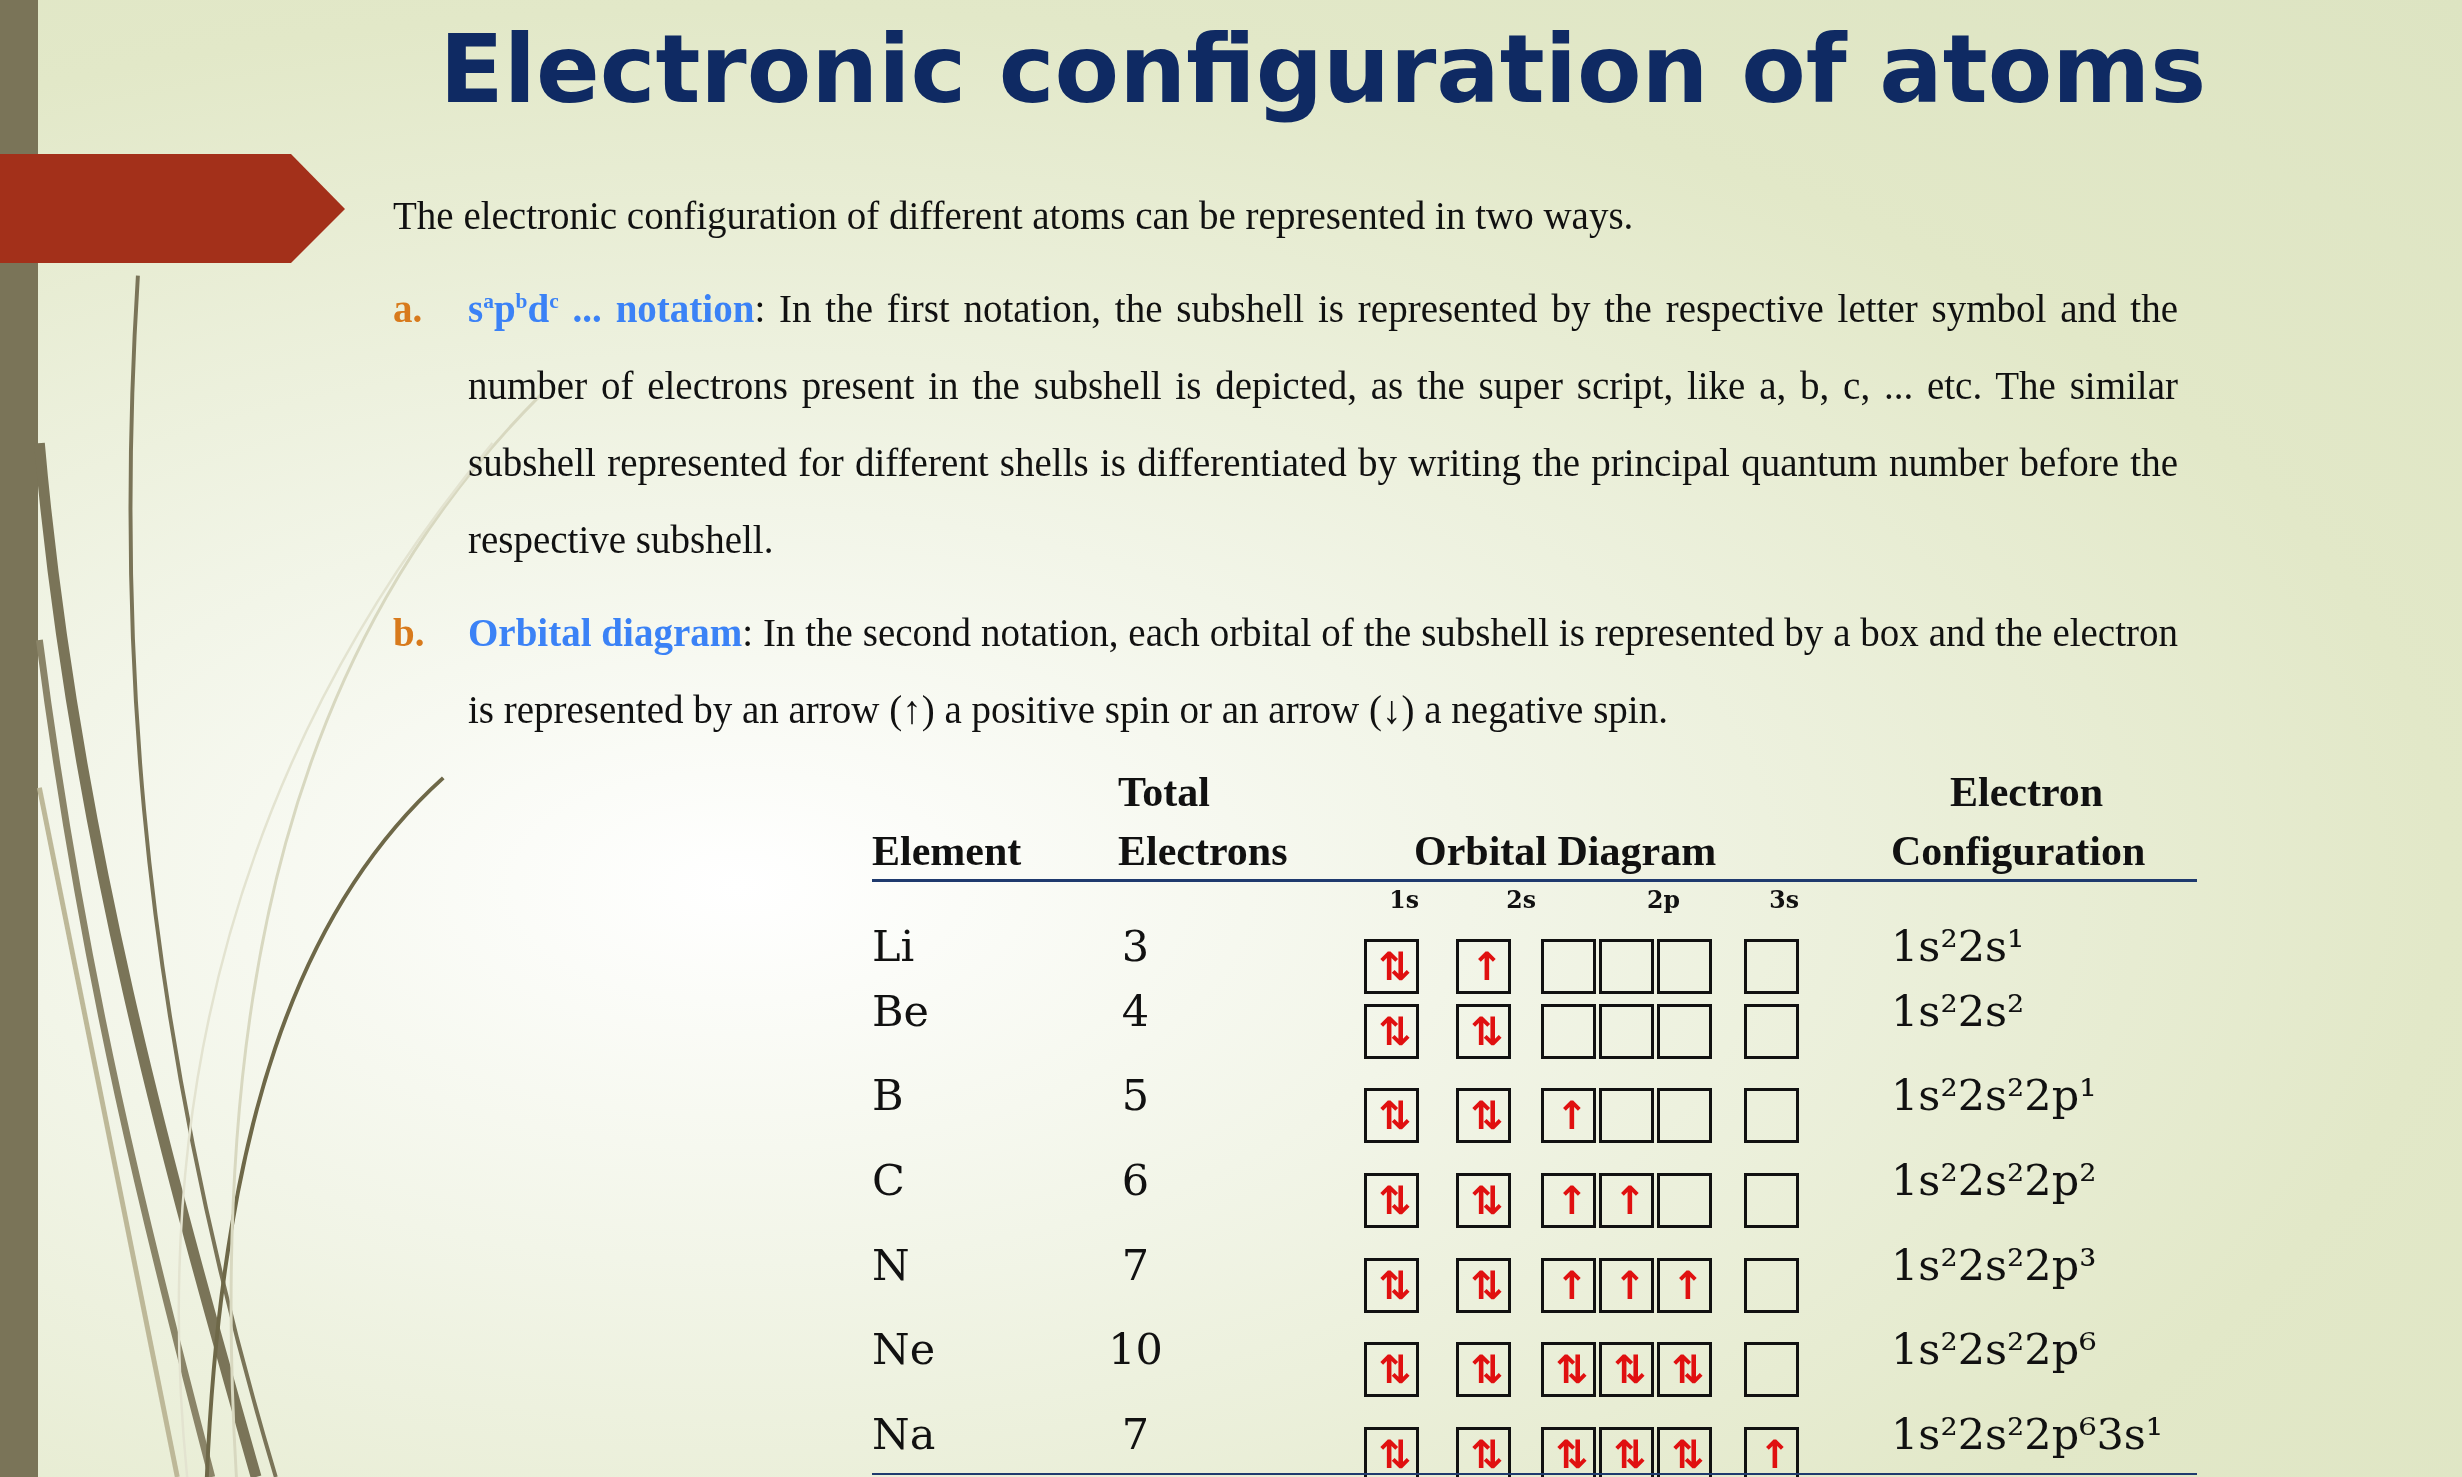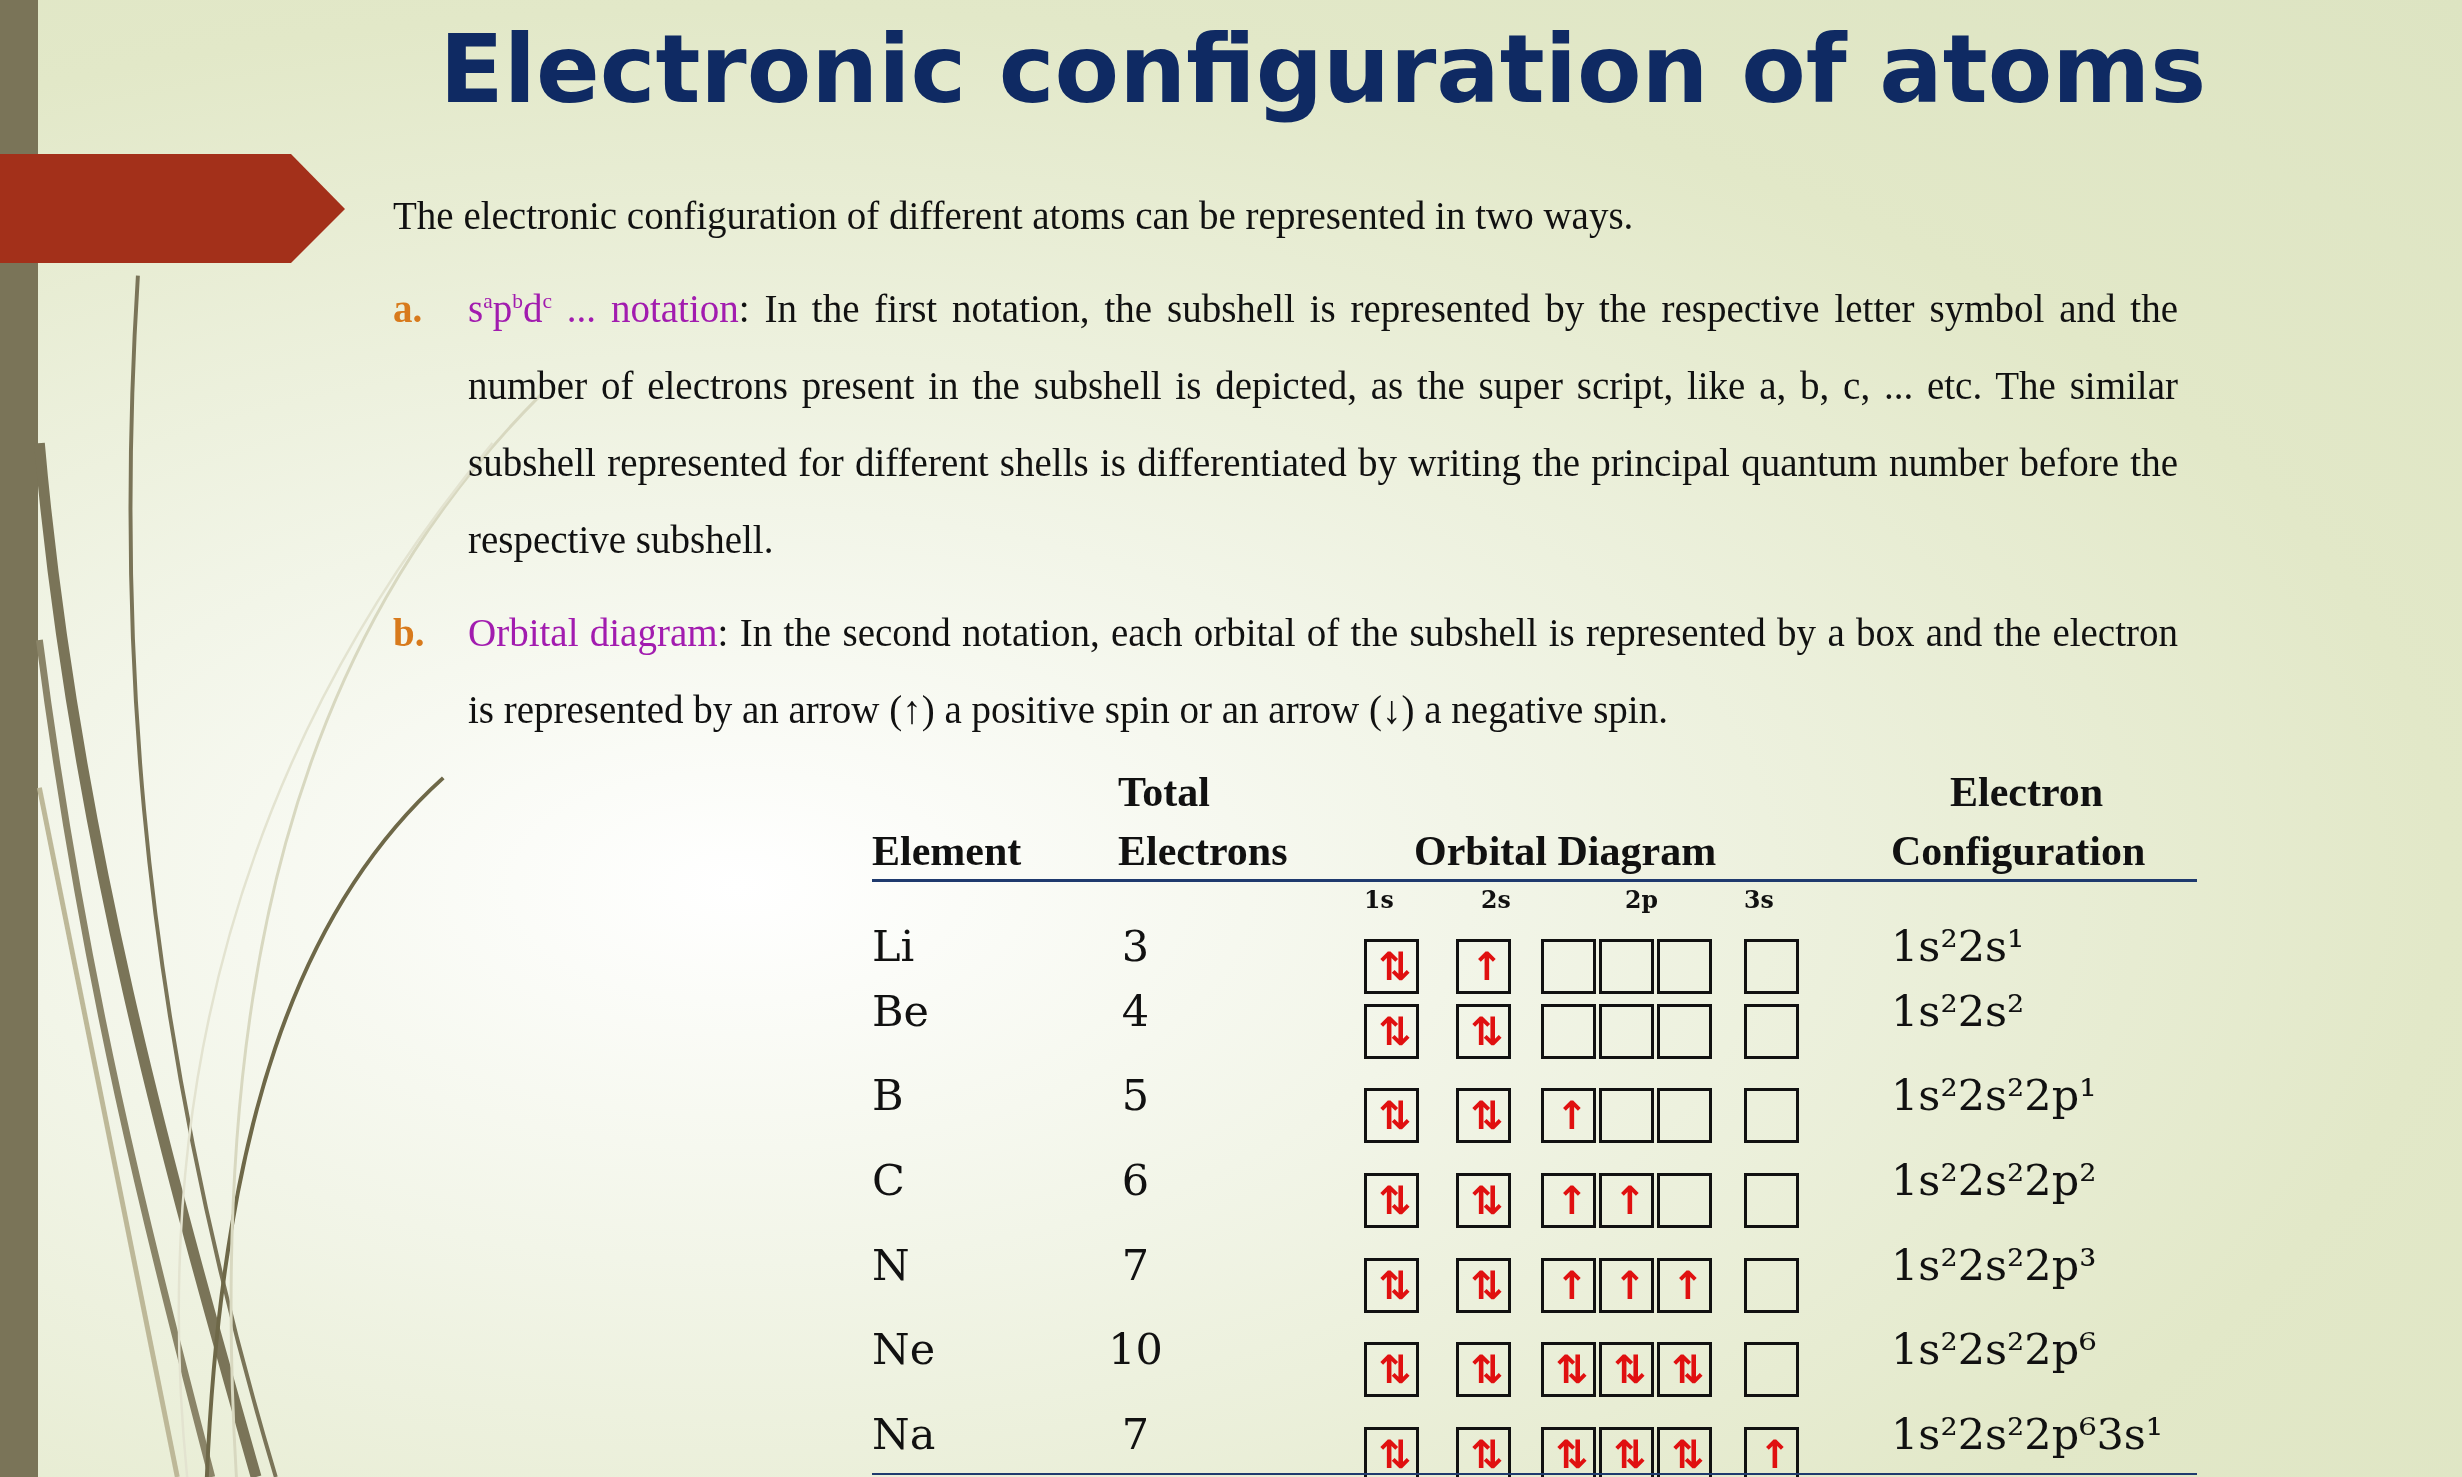--- a/index.html
+++ b/index.html
@@ -11,33 +11,33 @@
   .left-bar { position:absolute; left:0; top:0; width:38px; height:1477px; background:#7a7458; }
   .arrow-tab { position:absolute; left:0; top:154px; width:345px; height:109px; background:#a3301a;
     clip-path: polygon(0 0, 291px 0, 345px 55px, 291px 109px, 0 109px); }
   .deco { position:absolute; left:0; top:0; width:591px; height:1477px; }
   .title { position:absolute; left:0; top:14.8px; width:2626px; text-align:center;
     font-family:"DejaVu Sans", sans-serif; font-weight:bold; font-size:94px; color:#0f2a63; padding-left:19.7px; box-sizing:border-box; }
   .content { position:absolute; left:393px; top:177px; width:1785px; font-size:39px; color:#111; line-height:77px; }
   .intro { margin:0 0 15.8px 0; }
   .item { position:relative; padding-left:75px; text-align:justify; margin-bottom:15.8px; }
   .item .lbl { position:absolute; left:0; top:0; color:#d87a1c; font-weight:bold; }
-  .orange { color:#a21caf; font-weight:normal; }
+  .orange { color:#3b82f6; font-weight:bold; }
   .orange sup { font-size:55%; vertical-align:super; line-height:0; }
   
   .tbl { position:absolute; left:872px; top:768px; width:1325px; font-family:"Liberation Serif", serif; color:#111; }
   .th { position:absolute; font-weight:bold; font-size:42px; line-height:49px; font-family:Liberation Serif, serif; }
   .hline { position:absolute; left:0; width:1325px; height:3px; background:#1f3a6e; }
   .row { position:absolute; left:0; width:1325px; height:85px; }
   .cell-el { position:absolute; left:0; top:0; font-size:43px; font-family:"DejaVu Serif", serif; }
   .cell-n { position:absolute; left:229px; width:69px; text-align:center; top:0; font-size:43px; font-family:"DejaVu Serif", serif; }
   .box { position:absolute; top:0; width:55px; height:55px; border:3px solid #111; box-sizing:border-box; background:transparent;
     color:#e01010; font-size:39px; font-weight:bold; text-align:center; line-height:49px; font-family:"DejaVu Sans", sans-serif; letter-spacing:-6.9px; }
   .cfg { position:absolute; left:1019px; top:0; font-size:43px; font-family:"DejaVu Serif", serif; }
-  .sub-lbl { position:absolute; top:-32.5px; font-size:23.6px; font-family:"DejaVu Serif", serif; font-weight:bold; text-align:left; width:55px; }
+  .sub-lbl { position:absolute; top:-32.5px; font-size:23.6px; font-family:"DejaVu Serif", serif; font-weight:bold; text-align:right; width:55px; }
 </style>
 </head>
 <body>
 
 <div class="left-bar"></div>
 
 <svg class="deco" viewBox="0 0 1200 3000" preserveAspectRatio="none">
   <path d="M280 560 C 240 1200, 260 2000, 560 3000" stroke="#7a7458" stroke-width="8" fill="none"></path>
   <path d="M80 900 C 150 1700, 350 2400, 520 3000" stroke="#7a7458" stroke-width="22" fill="none"></path>
   <path d="M80 1300 C 170 2000, 300 2500, 430 3000" stroke="#8a8468" stroke-width="14" fill="none"></path>

